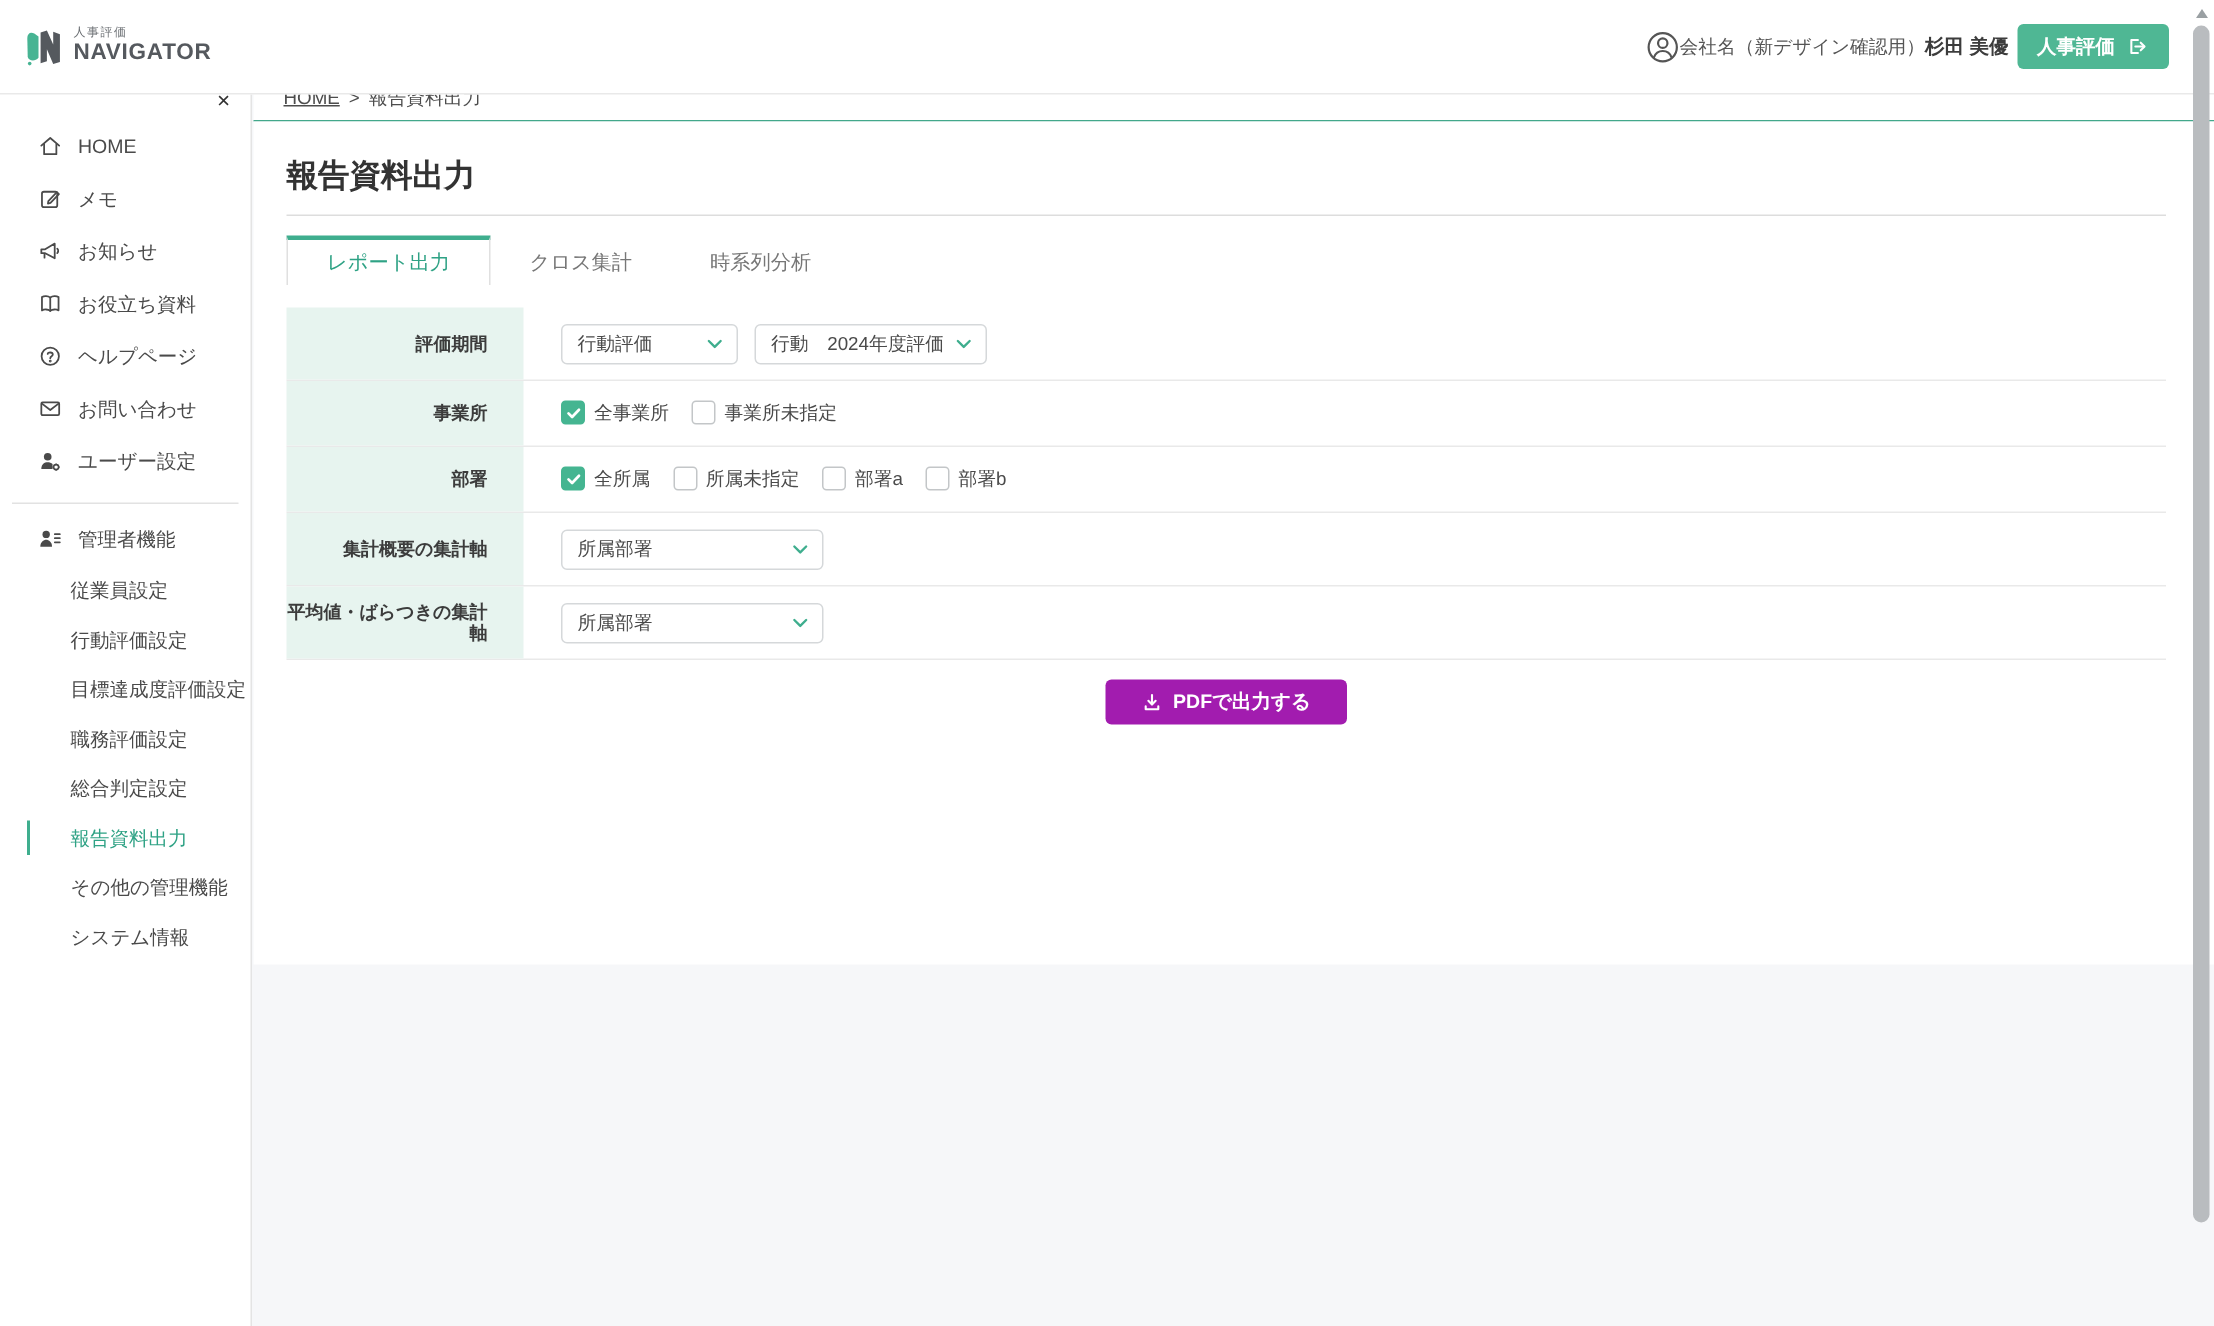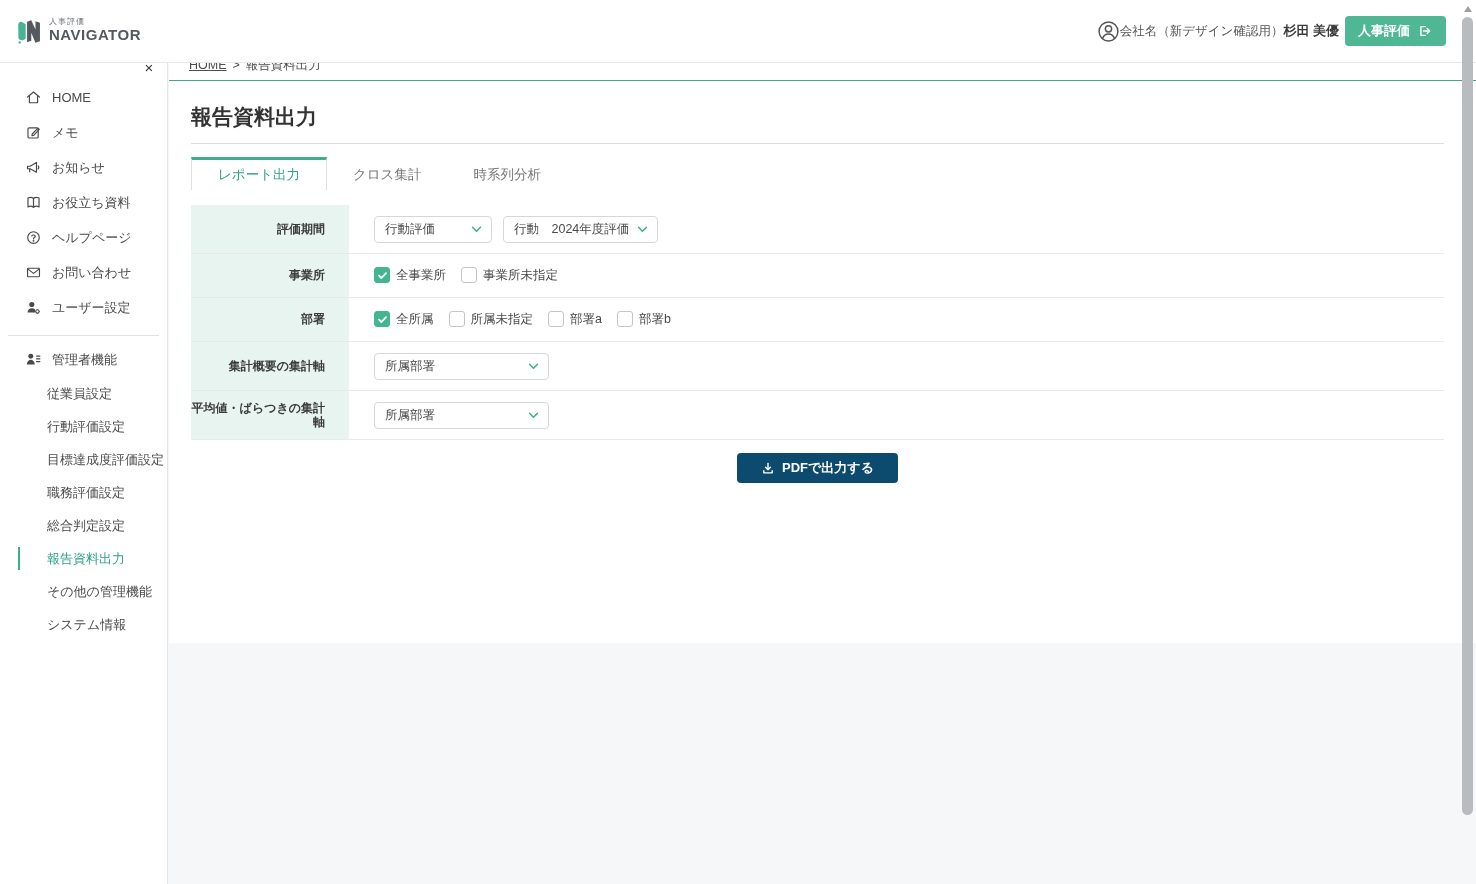--- a/index.html
+++ b/index.html
@@ -90,21 +90,21 @@
   .cb{ display:inline-flex; align-items:flex-start; gap:6px; font-size:12.5px; color:#4a4a4a; cursor:pointer; margin-right:4px; }
   .cbbox{
     width:16px; height:16px; border-radius:3px; border:1px solid #c3c6c8; background:#fff;
     display:flex; align-items:center; justify-content:center; flex:none;
   }
   .cbbox svg{ display:none; }
   .cbbox.on{ background:#45b591; border-color:#45b591; }
   .cbbox.on svg{ display:block; }
   .submit-wrap{ display:flex; justify-content:center; margin-top:13px; padding-bottom:160px; }
   .pdf-btn{
-    display:flex; align-items:center; gap:7px; background:#0c4a6e; color:#fff; border:none;
+    display:flex; align-items:center; gap:7px; background:#a21caf; color:#fff; border:none;
     border-radius:4px; padding:6px 24px; font-size:13px; font-weight:bold; cursor:pointer;
     font-family:inherit;
   }
   
   .scrollbar{ position:fixed; top:0; right:2px; width:12px; height:884px; z-index:40; }
   .scroll-arrow{
     position:absolute; top:6px; left:2px; width:0; height:0;
     border-left:4px solid transparent; border-right:4px solid transparent;
     border-bottom:6px solid #9aa0a3;
   }

